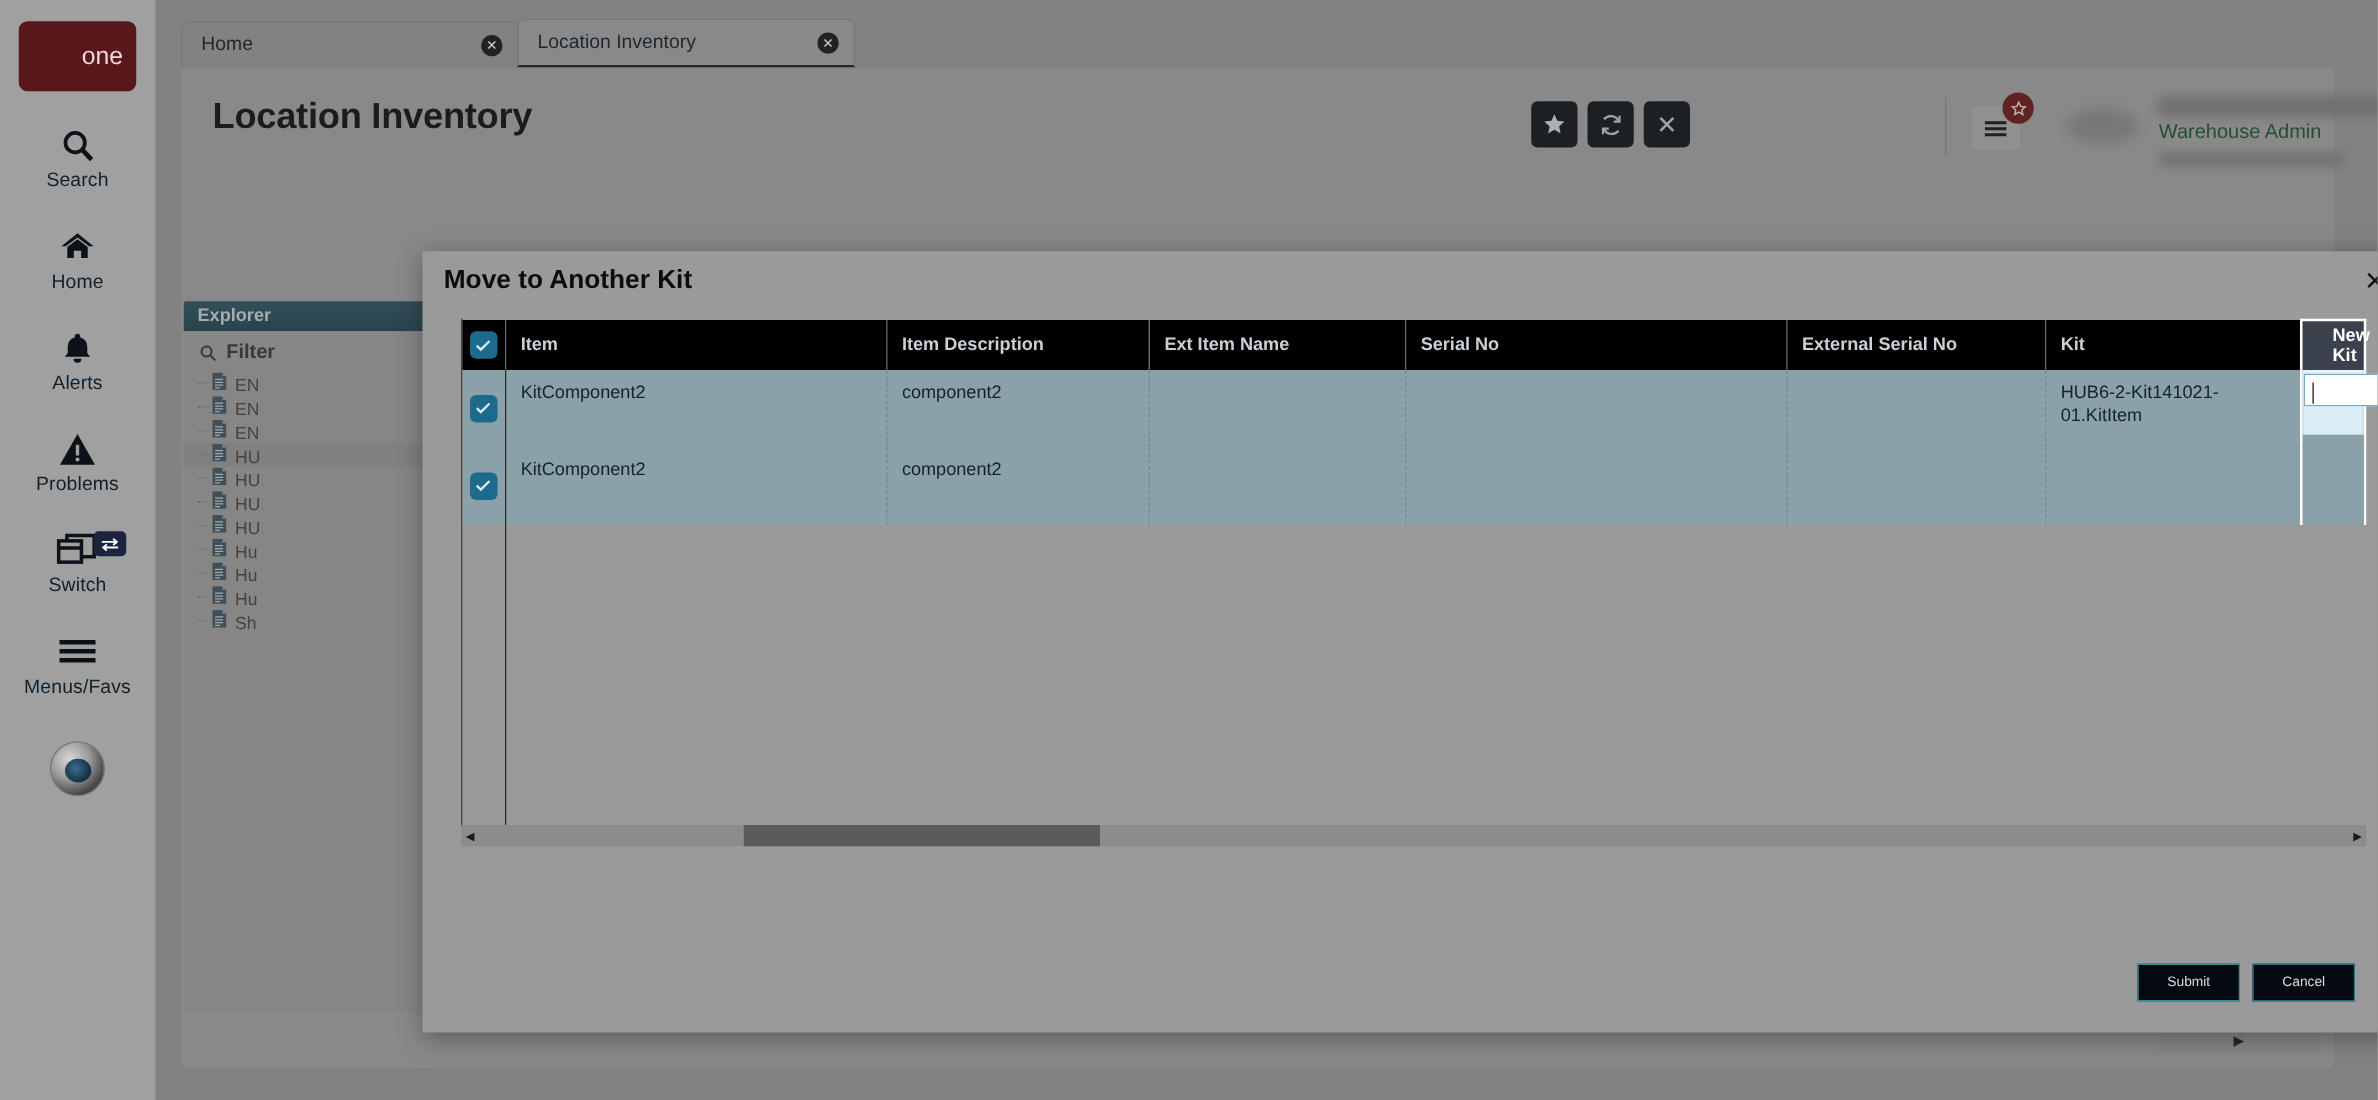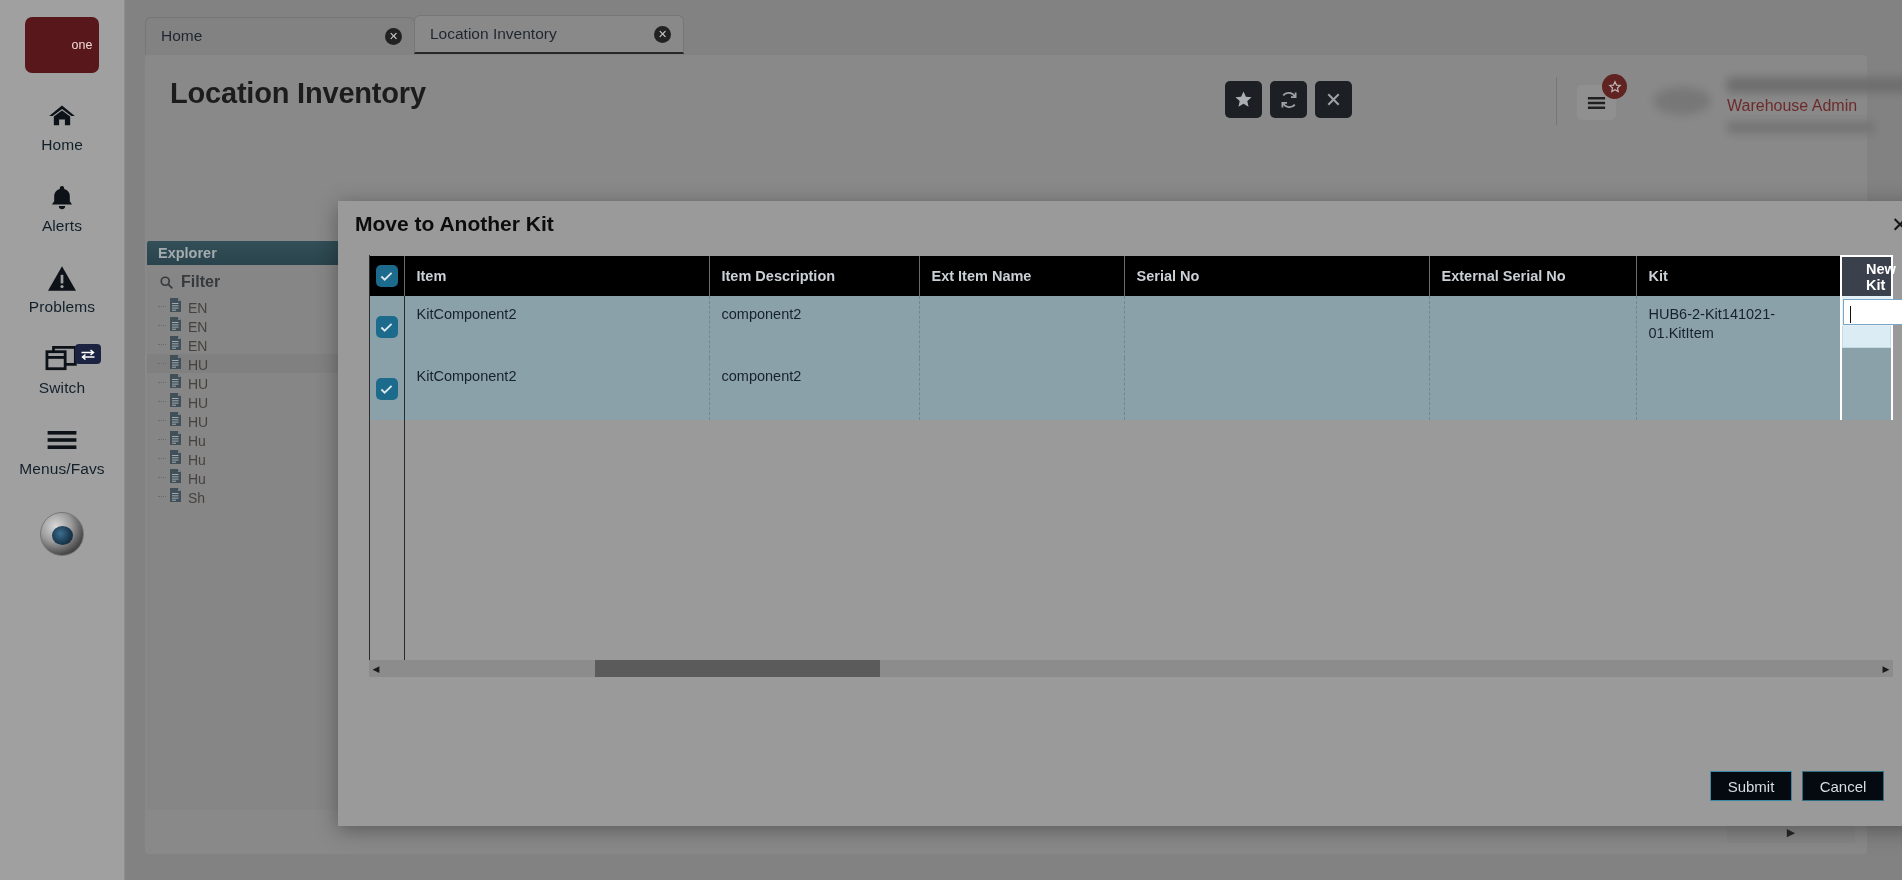--- a/index.html
+++ b/index.html
@@ -20,21 +20,21 @@
   
   .rail {
     position: absolute; left: 0; top: 0;
     width: 125px; height: 880px;
     background: #a0a0a0;
     border-right: 1px solid #8d8d8d;
     display: flex; flex-direction: column; align-items: center;
   }
   .rail-logo {
     margin-top: 17px;
-    width: 74px; height: 56px;
+    width: 94px; height: 56px;
     background: #58171a;
     border-radius: 7px;
     display: flex; align-items: center; justify-content: center; padding-left: 40px;
   }
   .rail-logo svg { display:block; }
   .rail-item {
     margin-top: 26px;
     width: 125px;
     display: flex; flex-direction: column;
     align-items: center; justify-content: center;
@@ -180,21 +180,21 @@
   }
   .user-name-blur {
     position: absolute; left: 84px; top: 4px;
     width: 212px; height: 16px;
     background: #818181;
     filter: blur(4.5px);
     border-radius: 3px;
   }
   .user-role {
     position: absolute; left: 84px; top: 24px;
-    font-size: 16px; color: #7f1d1d;
+    font-size: 16px; color: #14532d;
   }
   .user-sub-blur {
     position: absolute; left: 84px; top: 48px;
     width: 148px; height: 13px;
     background: #8a8a8a;
     filter: blur(4px);
     border-radius: 3px;
   }
 
   
@@ -477,39 +477,48 @@
     position: absolute;
     right: 44px; bottom: 25px;
     display: flex; gap: 10px;
   }
   .mbtn {
     min-width: 82px;
     height: 30px;
     background: #050a10;
     border: 1px solid #2d6d82;
     color: #d7dde1;
-    font-size: 15px;
+    font-size: 11px;
     display: flex; align-items: center; justify-content: center;
     font-family: "Liberation Sans", sans-serif;
   }
   .mbtn.primary { border-color: #3a8aa3; }
 </style>
 </head>
 <body>
 
 <div id="root">
 
   <div class="rail">
 
     <div class="rail-logo">
       <svg width="60" height="26" viewBox="0 0 60 26">
         <text x="30" y="20" font-family="Liberation Sans, sans-serif" font-size="22" fill="#f0d9d9" text-anchor="middle" letter-spacing="0">one</text>
       </svg>
     </div>
 
+    <div class="rail-item">
+      <span class="glyph">
+        <svg width="30" height="30" viewBox="0 0 24 24" fill="none" stroke="#0d1218" stroke-width="2.4">
+          <circle cx="10.5" cy="10.5" r="6.2"></circle>
+            <line x1="15.4" y1="15.4" x2="21" y2="21.4" stroke-width="3"></line>
+        </svg>
+      </span>
+      <span class="lbl">Search</span>
+    </div>
 
     <div class="rail-item">
       <span class="glyph">
         <svg width="32" height="28" viewBox="0 0 24 24" fill="#0d1218">
           <path d="M12 3 L23 12 L20 12 L20 12 L12 6 L4 12 L1 12 Z"></path>
           <path d="M5 12.5 L12 7.2 L19 12.5 L19 20 L14.5 20 L14.5 15 L9.5 15 L9.5 20 L5 20 Z"></path>
         </svg>
       </span>
       <span class="lbl">Home</span>
     </div>

